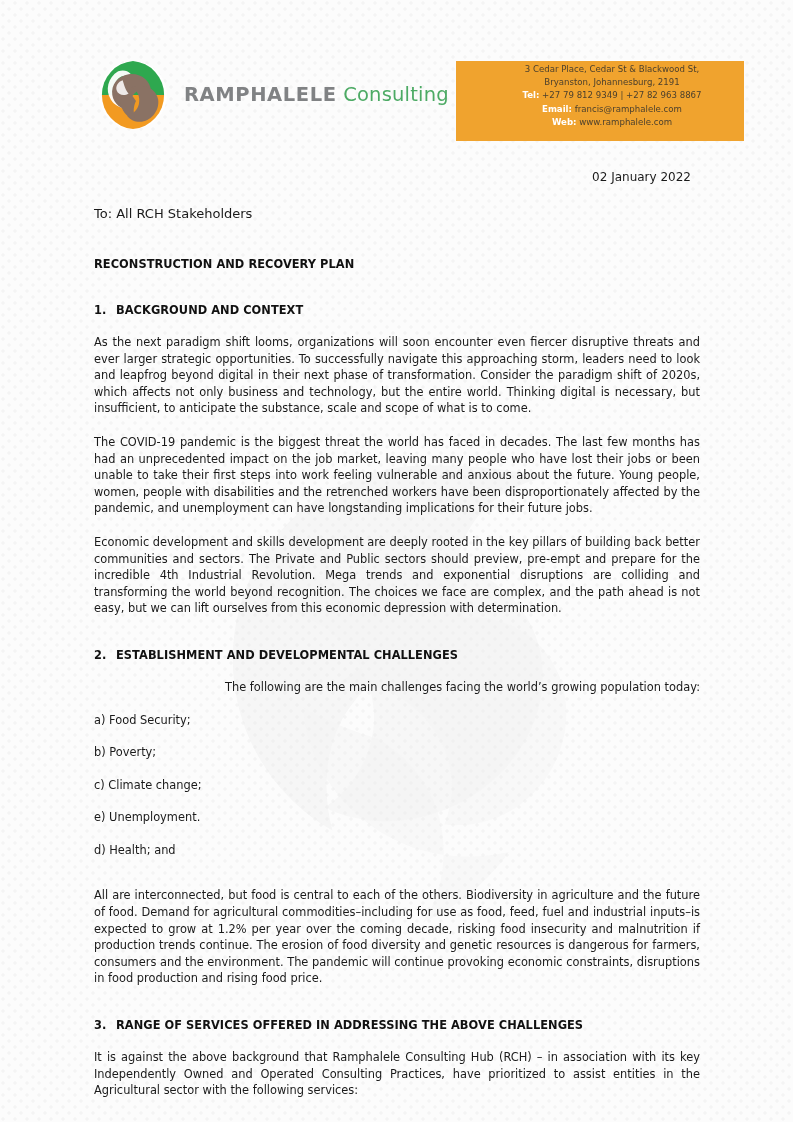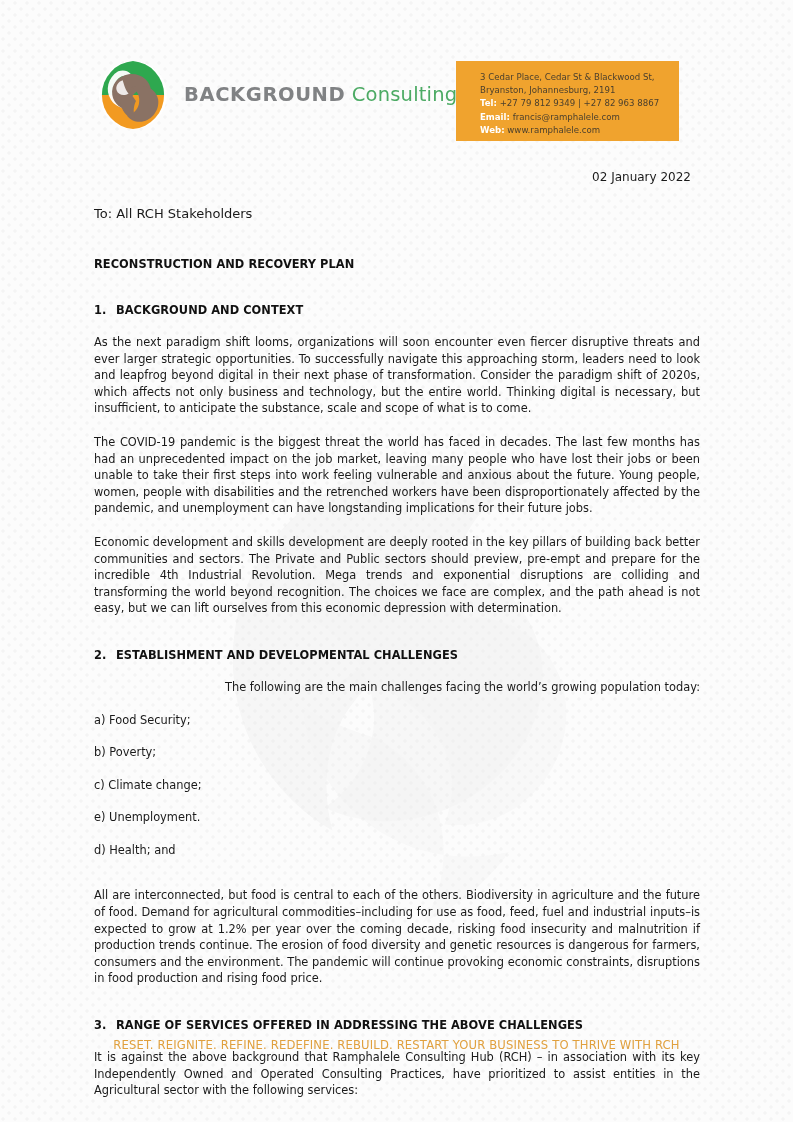--- a/index.html
+++ b/index.html
@@ -73,25 +73,26 @@
     color: #808284;
     letter-spacing: 0.6px;
   }
   .wm-green { color: #4caa64; margin-top: 22px; }
   .wm-orange { color: #eda53a; }
 
   .contact-box {
     position: absolute;
     left: 456px;
     top: 61px;
-    width: 223px;
+    width: 288px;
     height: 80px;
     background: #f0a32e;
     box-sizing: border-box;
-    padding: 10px 0 0 24px;
+    padding: 2px 0 0 24px;
+    text-align: center;
   }
   .contact-bar {
     position: absolute;
     left: 456px;
     top: 61px;
     width: 5px;
     height: 80px;
     background: #3c4657;
   }
   .contact-line {
@@ -201,21 +202,21 @@
       <svg class="logo-mark" viewBox="0 0 100 100" xmlns="http://www.w3.org/2000/svg">
         <path d="M50 4 a46 46 0 0 1 0 92 a46 46 0 0 1 0 -92z" fill="#ffffff"></path>
         <path d="M50 4 A46 46 0 0 1 92 50 L8 50 A46 46 0 0 1 50 4 Z" fill="#2ea84f"></path>
         <path d="M8 50 L92 50 A46 46 0 0 1 50 96 A46 46 0 0 1 8 50 Z" fill="#f29a21"></path>
         <path d="M30 18 C16 26 12 44 20 56 C26 66 38 70 46 66 C40 62 38 54 42 48 C34 50 26 46 26 38 C26 30 32 24 40 24 C44 24 48 26 50 30 C50 22 42 14 30 18 Z" fill="#ffffff" opacity="0.95"></path>
         <path d="M44 22 C30 24 20 36 22 50 C24 62 34 70 46 70 C44 62 46 54 52 48 C58 42 66 40 74 44 C74 32 62 20 44 22 Z" fill="#8a7264"></path>
         <path d="M58 38 C70 36 82 44 84 56 C86 70 76 84 62 86 C54 87 46 84 42 78 C50 76 56 70 58 62 C60 52 56 44 48 40 C51 38 55 38 58 38 Z" fill="#8a7264"></path>
         <path d="M42 44 C36 48 32 56 34 64 C36 74 44 82 54 84 C50 76 50 66 54 58 C50 52 46 47 42 44 Z" fill="#8a7264"></path>
         <path d="M36 30 C30 32 26 38 28 44 C30 50 38 52 44 48 C40 44 38 36 36 30 Z" fill="#ffffff" opacity="0.85"></path>
       </svg>
-      <div class="wordmark"><span class="wm-bold">BACKGROUND</span> <span class="wm-green">Consulting</span> <span class="wm-orange">Hub</span></div>
+      <div class="wordmark"><span class="wm-bold">RAMPHALELE</span> <span class="wm-green">Consulting</span> <span class="wm-orange">Hub</span></div>
     </div>
 
     <div class="contact-bar"></div>
     <div class="contact-box">
       <div class="contact-line">3 Cedar Place, Cedar St &amp; Blackwood St,</div>
       <div class="contact-line">Bryanston, Johannesburg, 2191</div>
       <div class="contact-line"><span class="contact-label">Tel:</span> <span>+27 79 812 9349 | +27 82 963 8867</span></div>
       <div class="contact-line"><span class="contact-label">Email:</span> <span>francis@ramphalele.com</span></div>
       <div class="contact-line"><span class="contact-label">Web:</span> <span>www.ramphalele.com</span></div>
     </div>
@@ -244,17 +245,14 @@
     <p class="list-item">e) Unemployment.</p>
     <p class="list-item">d) Health; and</p>
     <div class="spacer-lg"></div>
     <p class="body-para">All are interconnected, but food is central to each of the others. Biodiversity in agriculture and the future of food. Demand for agricultural commodities–including for use as food, feed, fuel and industrial inputs–is expected to grow at 1.2% per year over the coming decade, risking food insecurity and malnutrition if production trends continue. The erosion of food diversity and genetic resources is dangerous for farmers, consumers and the environment. The pandemic will continue provoking economic constraints, disruptions in food production and rising food price.</p>
 
     <div class="section-heading"><span class="num">3.</span><span>RANGE OF SERVICES OFFERED IN ADDRESSING THE ABOVE CHALLENGES</span></div>
     <p class="body-para">It is against the above background that Ramphalele Consulting Hub (RCH) – in association with its key Independently Owned and Operated Consulting Practices, have prioritized to assist entities in the Agricultural sector with the following services:</p>
 
   </div>
 
-  <div class="footer">
-    <div class="footer-text">RESET. REIGNITE. REFINE. REDEFINE. REBUILD. RESTART YOUR BUSINESS TO THRIVE WITH RCH</div>
-  </div>
 
 </div>
 
 </body></html>

